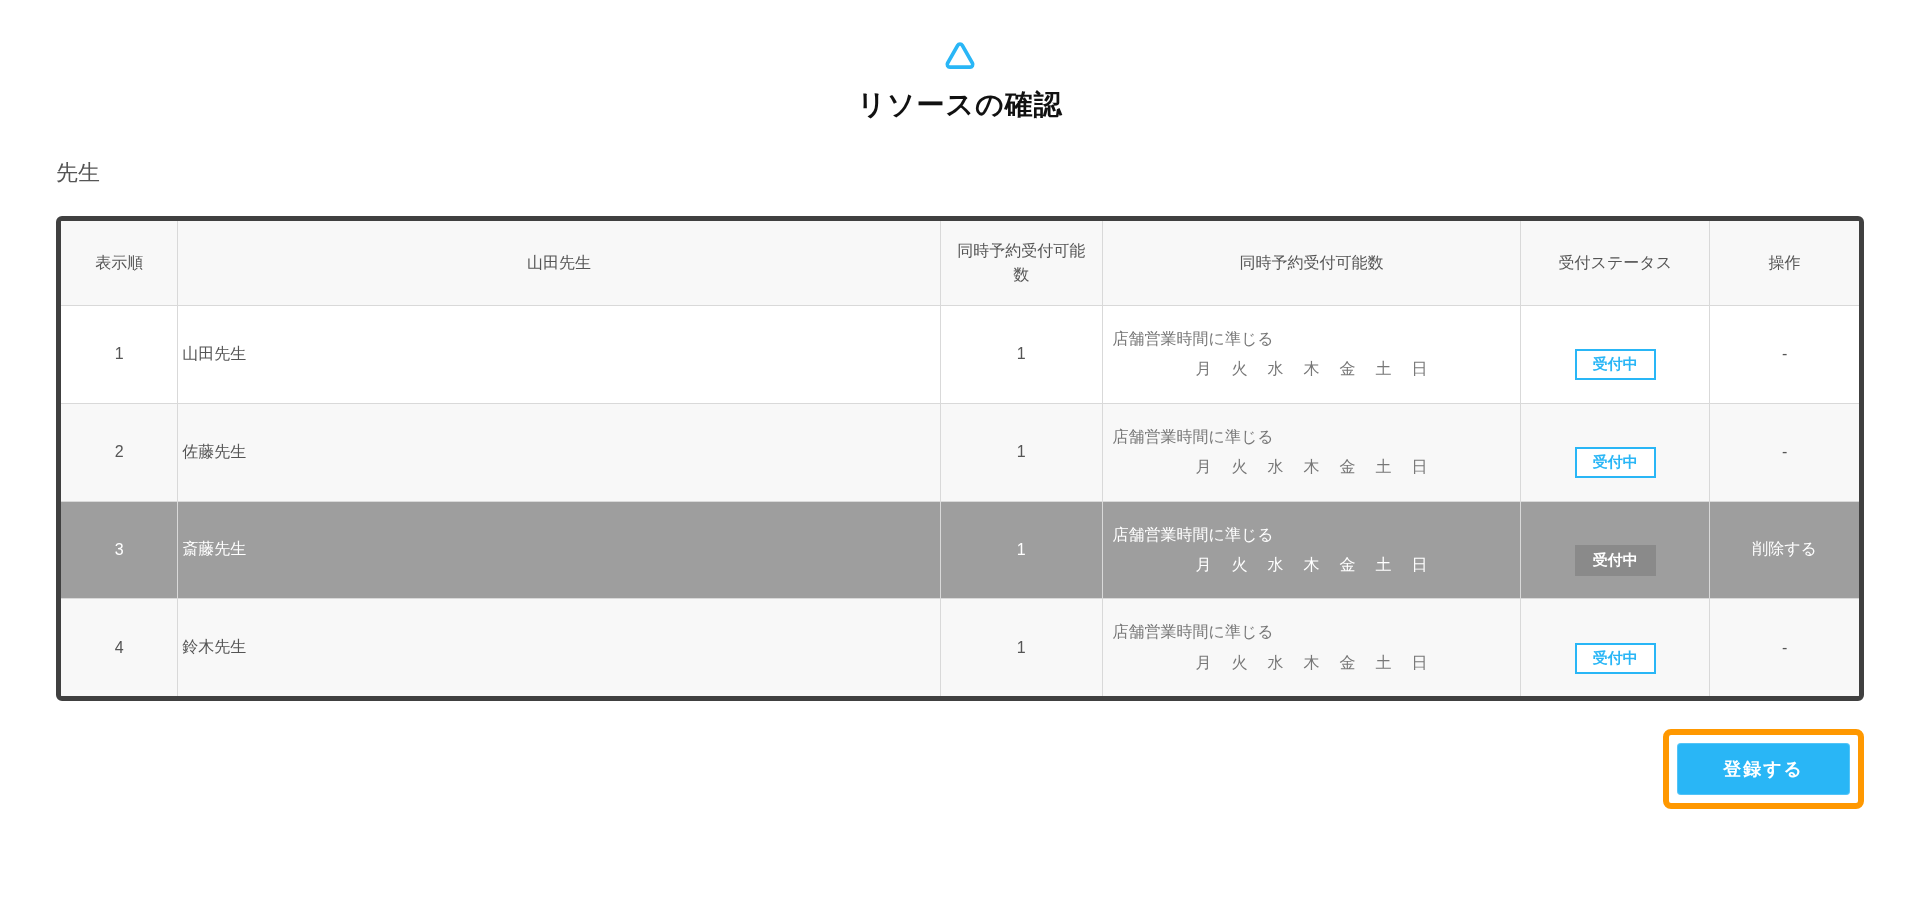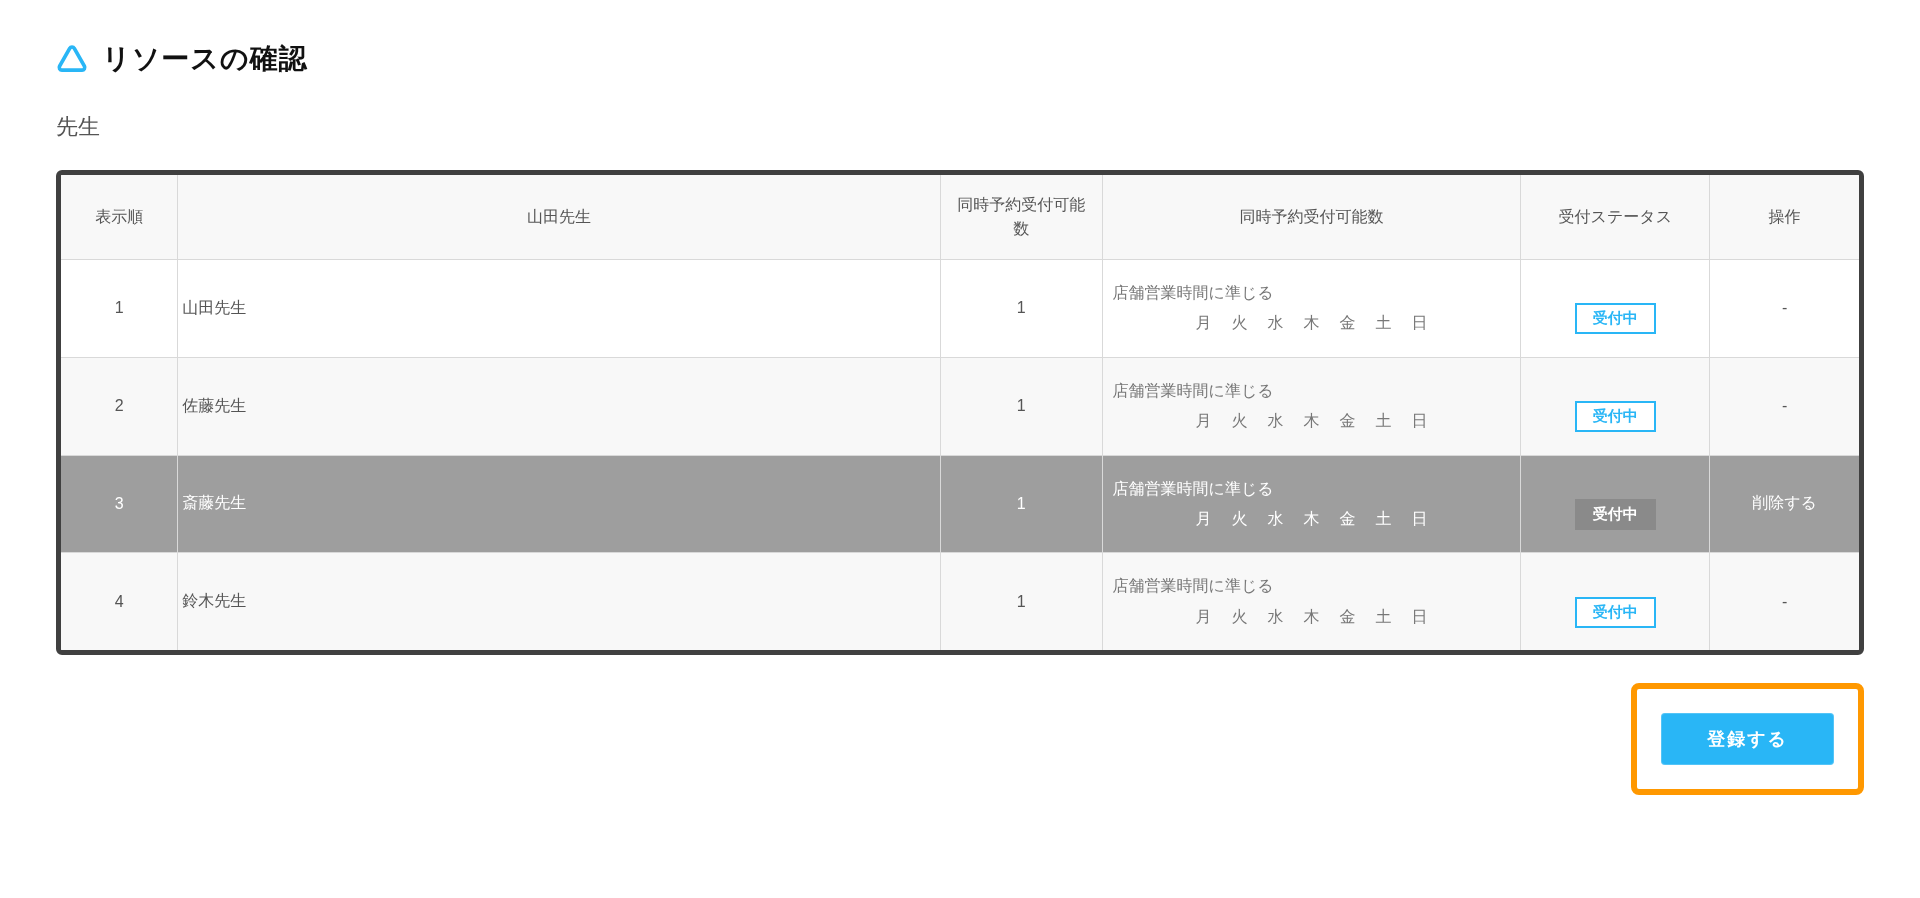--- a/index.html
+++ b/index.html
@@ -2,21 +2,21 @@
 <html><head>
   <meta charset="utf-8">
   <style>
     * { box-sizing: border-box; margin: 0; padding: 0; }
     body {
       font-family: -apple-system, "Hiragino Kaku Gothic ProN", "ヒラギノ角ゴ ProN", Meiryo, sans-serif;
       background: #fff;
       color: #333;
       padding: 40px 56px;
     }
-    .page-header { display: flex; align-items: center; gap: 14px; margin-bottom: 34px; }
+    .page-header { display: flex; align-items: center; gap: 14px; margin-bottom: 34px; flex-direction: column; }
     .triangle-icon { width: 32px; height: 32px; color: #29b6f6; flex-shrink: 0; }
     .page-title { font-size: 28px; font-weight: 700; color: #111; letter-spacing: 1px; }
     .section-title { font-size: 22px; font-weight: 500; color: #555; margin-bottom: 28px; }
     .table-wrap { border: 5px solid #404040; border-radius: 6px; overflow: hidden; }
     table { width: 100%; border-collapse: collapse; table-layout: fixed; }
     th, td { border-right: 1px solid #d9d9d9; border-bottom: 1px solid #d9d9d9; padding: 18px 10px; font-size: 16px; color: #555; }
     th:last-child, td:last-child { border-right: none; }
     tbody tr:last-child td { border-bottom: none; }
     thead th { background: #f8f8f8; font-weight: 400; text-align: center; line-height: 1.5; }
     col.col-order { width: 6.5%; }
@@ -40,21 +40,21 @@
       font-weight: 600;
       text-align: center;
       background: #fff;
       margin-top: 21px;
     }
     tr.row-highlight td { background: #9e9e9e; color: #fff; }
     tr.row-highlight .day-rule, tr.row-highlight .day-list { color: #fff; }
     tr.row-highlight .badge { background: #8a8a8a; border-color: #8a8a8a; color: #fff; }
     tr.row-even td { background: #f8f8f8; }
     .actions { display: flex; justify-content: flex-end; margin-top: 28px; }
-    .submit-highlight { border: 6px solid #ff9800; border-radius: 8px; padding: 24px; }
+    .submit-highlight { border: 6px solid #ff9800; border-radius: 8px; padding: 8px; }
     .submit-btn {
       background: #29b6f6; color: #fff; border: none; font-size: 18px; font-weight: 600;
       padding: 14px 46px; border-radius: 4px; cursor: pointer; letter-spacing: 2px;
       box-shadow: inset 0 0 0 1px rgba(255,255,255,.2);
     }
   </style>
 </head>
 <body>
 
 <div class="page-header">

